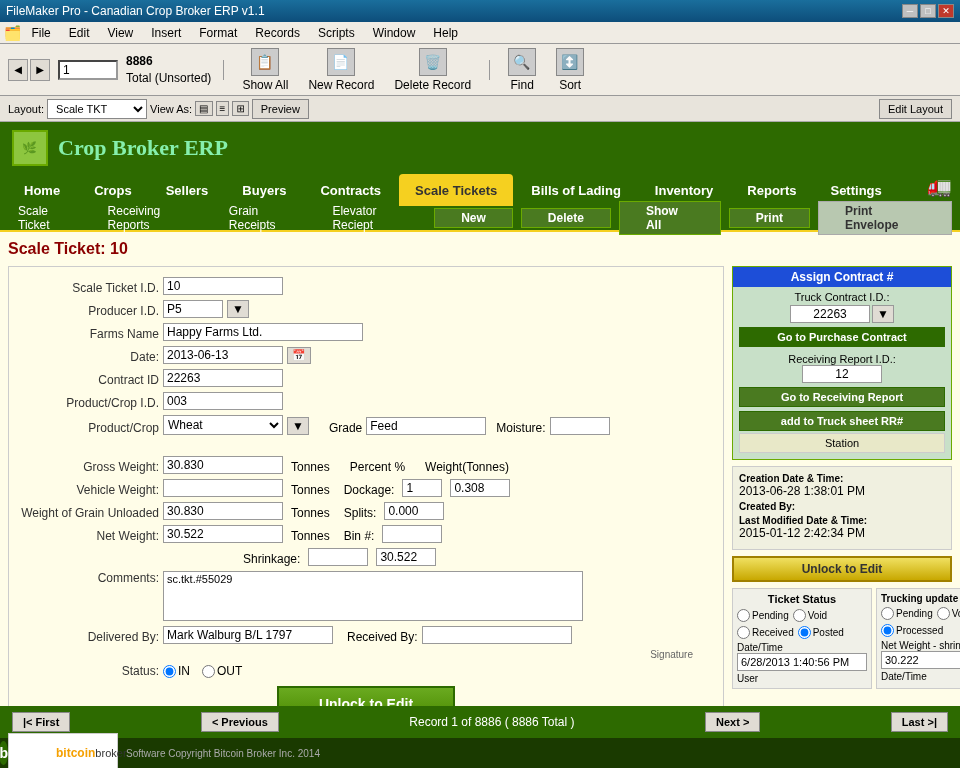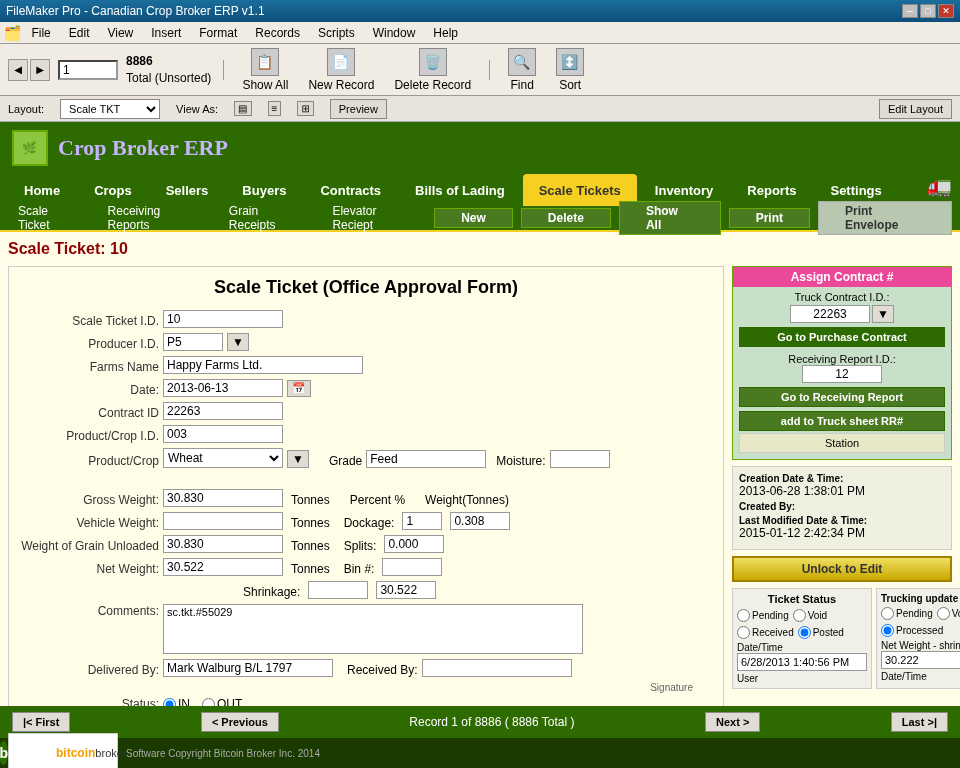--- a/index.html
+++ b/index.html
@@ -85,21 +85,21 @@
       padding: 1px 3px;
     }
 
     
     .layout-bar {
       background: #e8e4dc;
       height: 26px;
       display: flex;
       align-items: center;
       padding: 0 8px;
-      gap: 16px;
+      gap: 3px;
       border-bottom: 1px solid #aaa;
     }
     .layout-label { font-size: 11px; }
     .layout-select {
       height: 20px;
       border: 1px solid #888;
       background: white;
       font-size: 11px;
       padding: 0 4px;
       width: 100px;
@@ -133,21 +133,21 @@
     }
     .app-logo {
       width: 36px; height: 36px;
       background: #8dc63f;
       border: 2px solid #6aaa00;
       display: flex; align-items: center; justify-content: center;
       font-size: 18px; color: #2d6a00;
       font-weight: bold;
     }
     .app-title {
-      color: #c4b5fd;
+      color: #86efac;
       font-size: 22px;
       font-weight: bold;
       font-family: Georgia, serif;
     }
 
     
     .main-nav {
       background: #2d6a00;
       height: 32px;
       display: flex;
@@ -268,21 +268,21 @@
       gap: 6px;
     }
 
     .contract-box {
       background: #c8e0c8;
       border: 1px solid #6aaa00;
       padding: 6px;
       text-align: center;
     }
     .contract-box-title {
-      background: #ec4899;
+      background: #1d4ed8;
       color: white;
       font-weight: bold;
       padding: 3px;
       margin: -6px -6px 4px -6px;
       font-size: 12px;
     }
     .contract-btn {
       background: #4a7a20;
       color: white;
       border: 1px solid #2d6a00;
@@ -531,22 +531,22 @@
   </div>
   <span class="app-title">Crop Broker ERP</span>
 </div>
 
 <div class="main-nav">
   <div class="nav-tab">Home</div>
   <div class="nav-tab">Crops</div>
   <div class="nav-tab">Sellers</div>
   <div class="nav-tab">Buyers</div>
   <div class="nav-tab">Contracts</div>
+  <div class="nav-tab active">Scale Tickets</div>
   <div class="nav-tab">Bills of Lading</div>
-  <div class="nav-tab active">Scale Tickets</div>
   <div class="nav-tab">Inventory</div>
   <div class="nav-tab">Reports</div>
   <div class="nav-tab">Settings</div>
   <div style="margin-left:auto; font-size:20px; color:white;">🚛</div>
 </div>
 
 <div class="sub-nav">
   <span class="sub-nav-item">Scale Ticket</span>
   <span class="sub-nav-item">Receiving Reports</span>
   <span class="sub-nav-item">Grain Receipts</span>
@@ -557,21 +557,20 @@
   <span class="sub-nav-btn">Print</span>
   <span class="sub-nav-btn print-envelope">Print Envelope</span>
 </div>
 
 <div class="page-content">
   <div class="scale-ticket-title">Scale Ticket: 10</div>
 
   <div class="content-area">
 
     <div class="main-form">
-      <div class="form-title">Scale Ticket (Office Approval Form)</div>
 
       <div class="form-row">
         <div style="width:140px;" class="form-label">Scale Ticket I.D.</div>
         <input class="form-input medium" value="10" style="">
       </div>
 
       <div class="form-row">
         <div style="width:140px;" class="form-label">Producer I.D.</div>
         <input class="form-input small" value="P5" style="">
         <span style="border:1px solid #999; background:#e0dcd4; padding:1px 4px; cursor:pointer;">▼</span>

